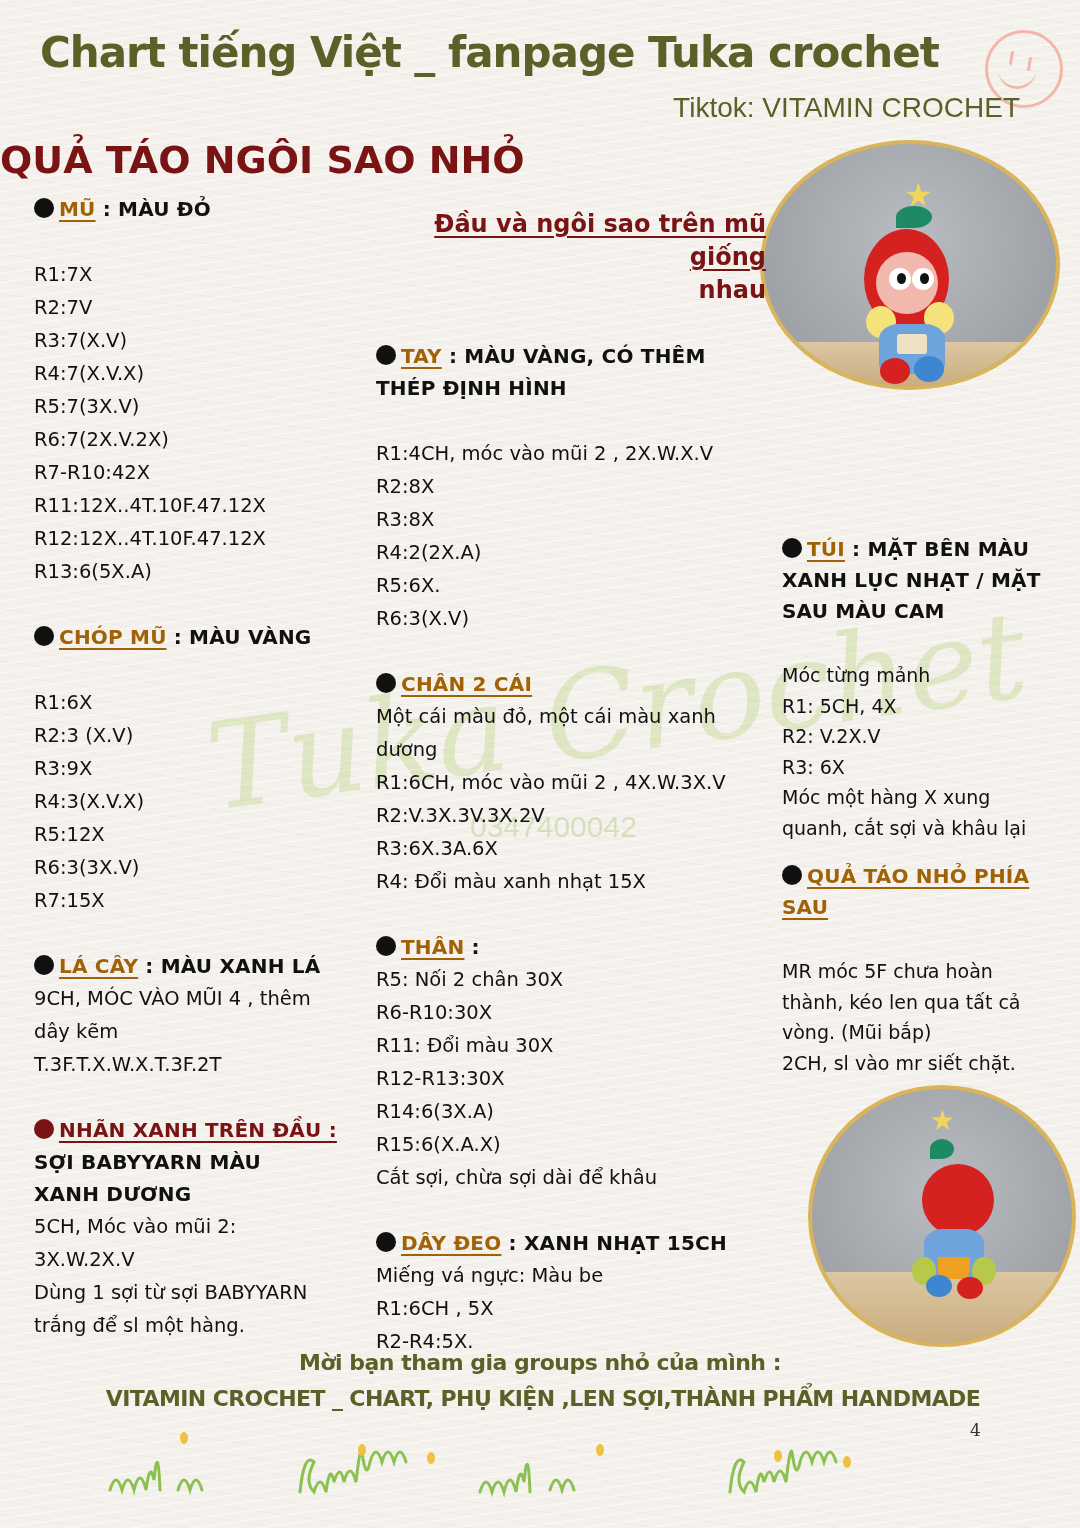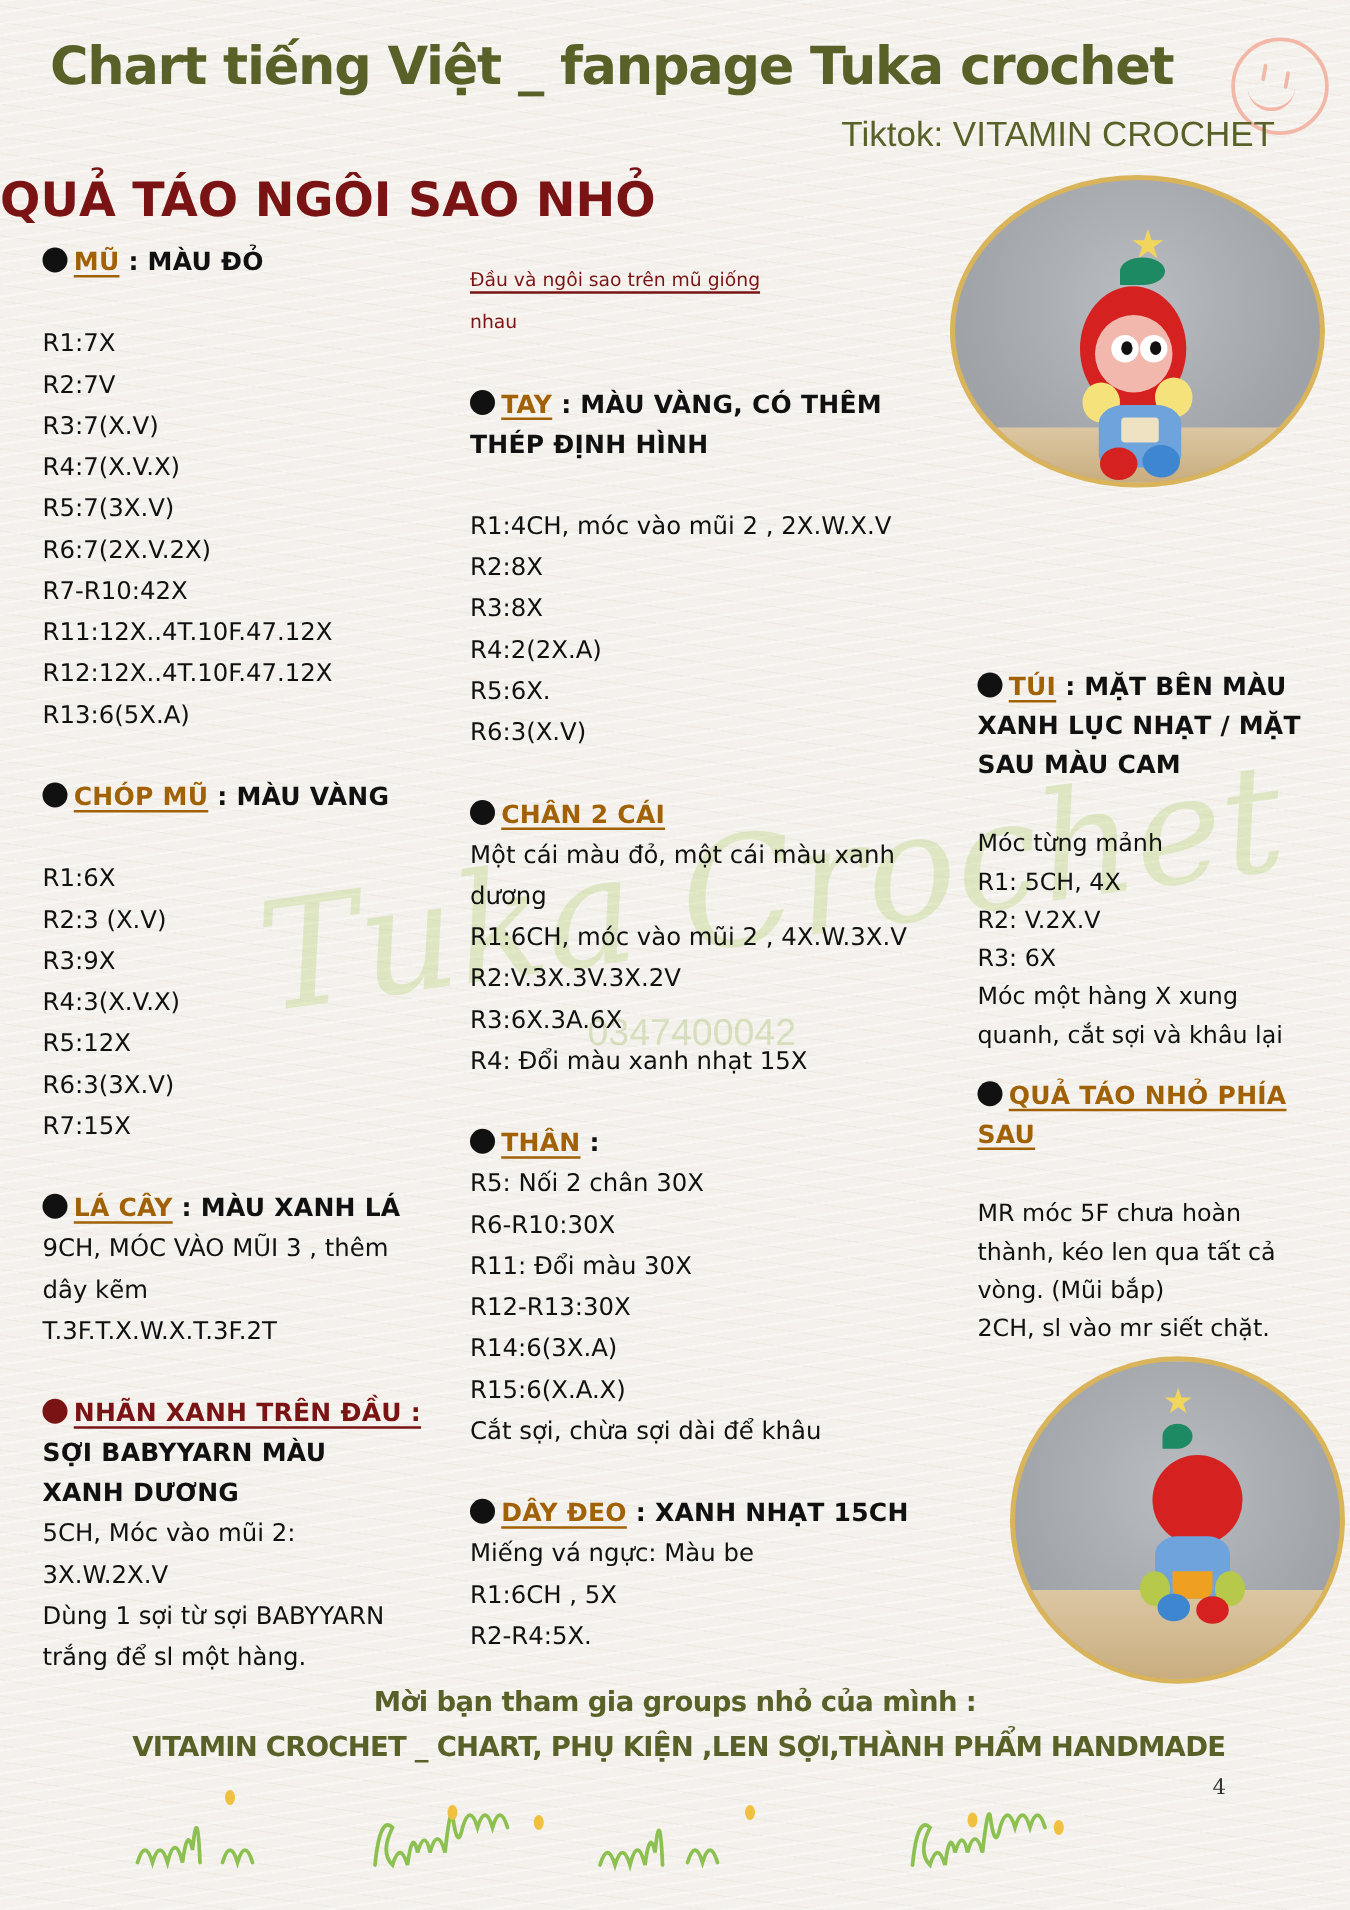--- a/index.html
+++ b/index.html
@@ -74,22 +74,22 @@
     text-transform: uppercase;
   }
   .sec-head .bullet {
     display: inline-block; width: 20px; height: 20px; border-radius: 50%;
     background: #111; vertical-align: -2px; margin-right: 5px;
   }
   .sec-head .bullet.red { background: #7a1414; }
   .sec-head .name { color: #a16207; text-decoration: underline; text-decoration-thickness: 2px; text-underline-offset: 4px; }
   .sec-head.redline { color: #7a1414; text-decoration: underline; text-decoration-thickness: 2px; text-underline-offset: 4px; }
   .note-head {
-    font-weight: normal; font-size: 15px; line-height: 33px; color: #7a1414;
-    text-decoration: underline; text-decoration-thickness: 2px; text-underline-offset: 4px;
+    font-weight: bold; font-size: 24px; line-height: 33px; color: #7a1414;
+    text-decoration: underline; text-decoration-thickness: 2px; text-underline-offset: 4px; text-align: right;
   }
   .line { white-space: nowrap; }
   .gap { height: 33px; }
   .gap-s { height: 18px; }
 
   
   .watermark {
     left: 210px; top: 660px; width: 560px; height: 200px;
     font-family: "DejaVu Serif", serif; font-style: italic;
     font-size: 120px; color: rgba(180, 205, 110, 0.33);
@@ -193,21 +193,21 @@
     <div class="line">R5:12X</div>
     <div class="line">R6:3(3X.V)</div>
     <div class="line">R7:15X</div>
   </div>
   <div class="gap"></div>
 
   <div class="sec-head">
     <span class="bullet"></span><span class="name">LÁ CÂY</span><span> : MÀU XANH LÁ</span>
   </div>
   <div>
-    <div class="line">9CH, MÓC VÀO MŨI 3 , thêm</div>
+    <div class="line">9CH, MÓC VÀO MŨI 4 , thêm</div>
     <div class="line">dây kẽm</div>
     <div class="line">T.3F.T.X.W.X.T.3F.2T</div>
   </div>
   <div class="gap"></div>
 
   <div class="sec-head redline">
     <span class="bullet red"></span><span>NHÃN XANH TRÊN ĐẦU :</span>
   </div>
   <div class="sec-head">
     <div>SỢI BABYYARN MÀU</div>

